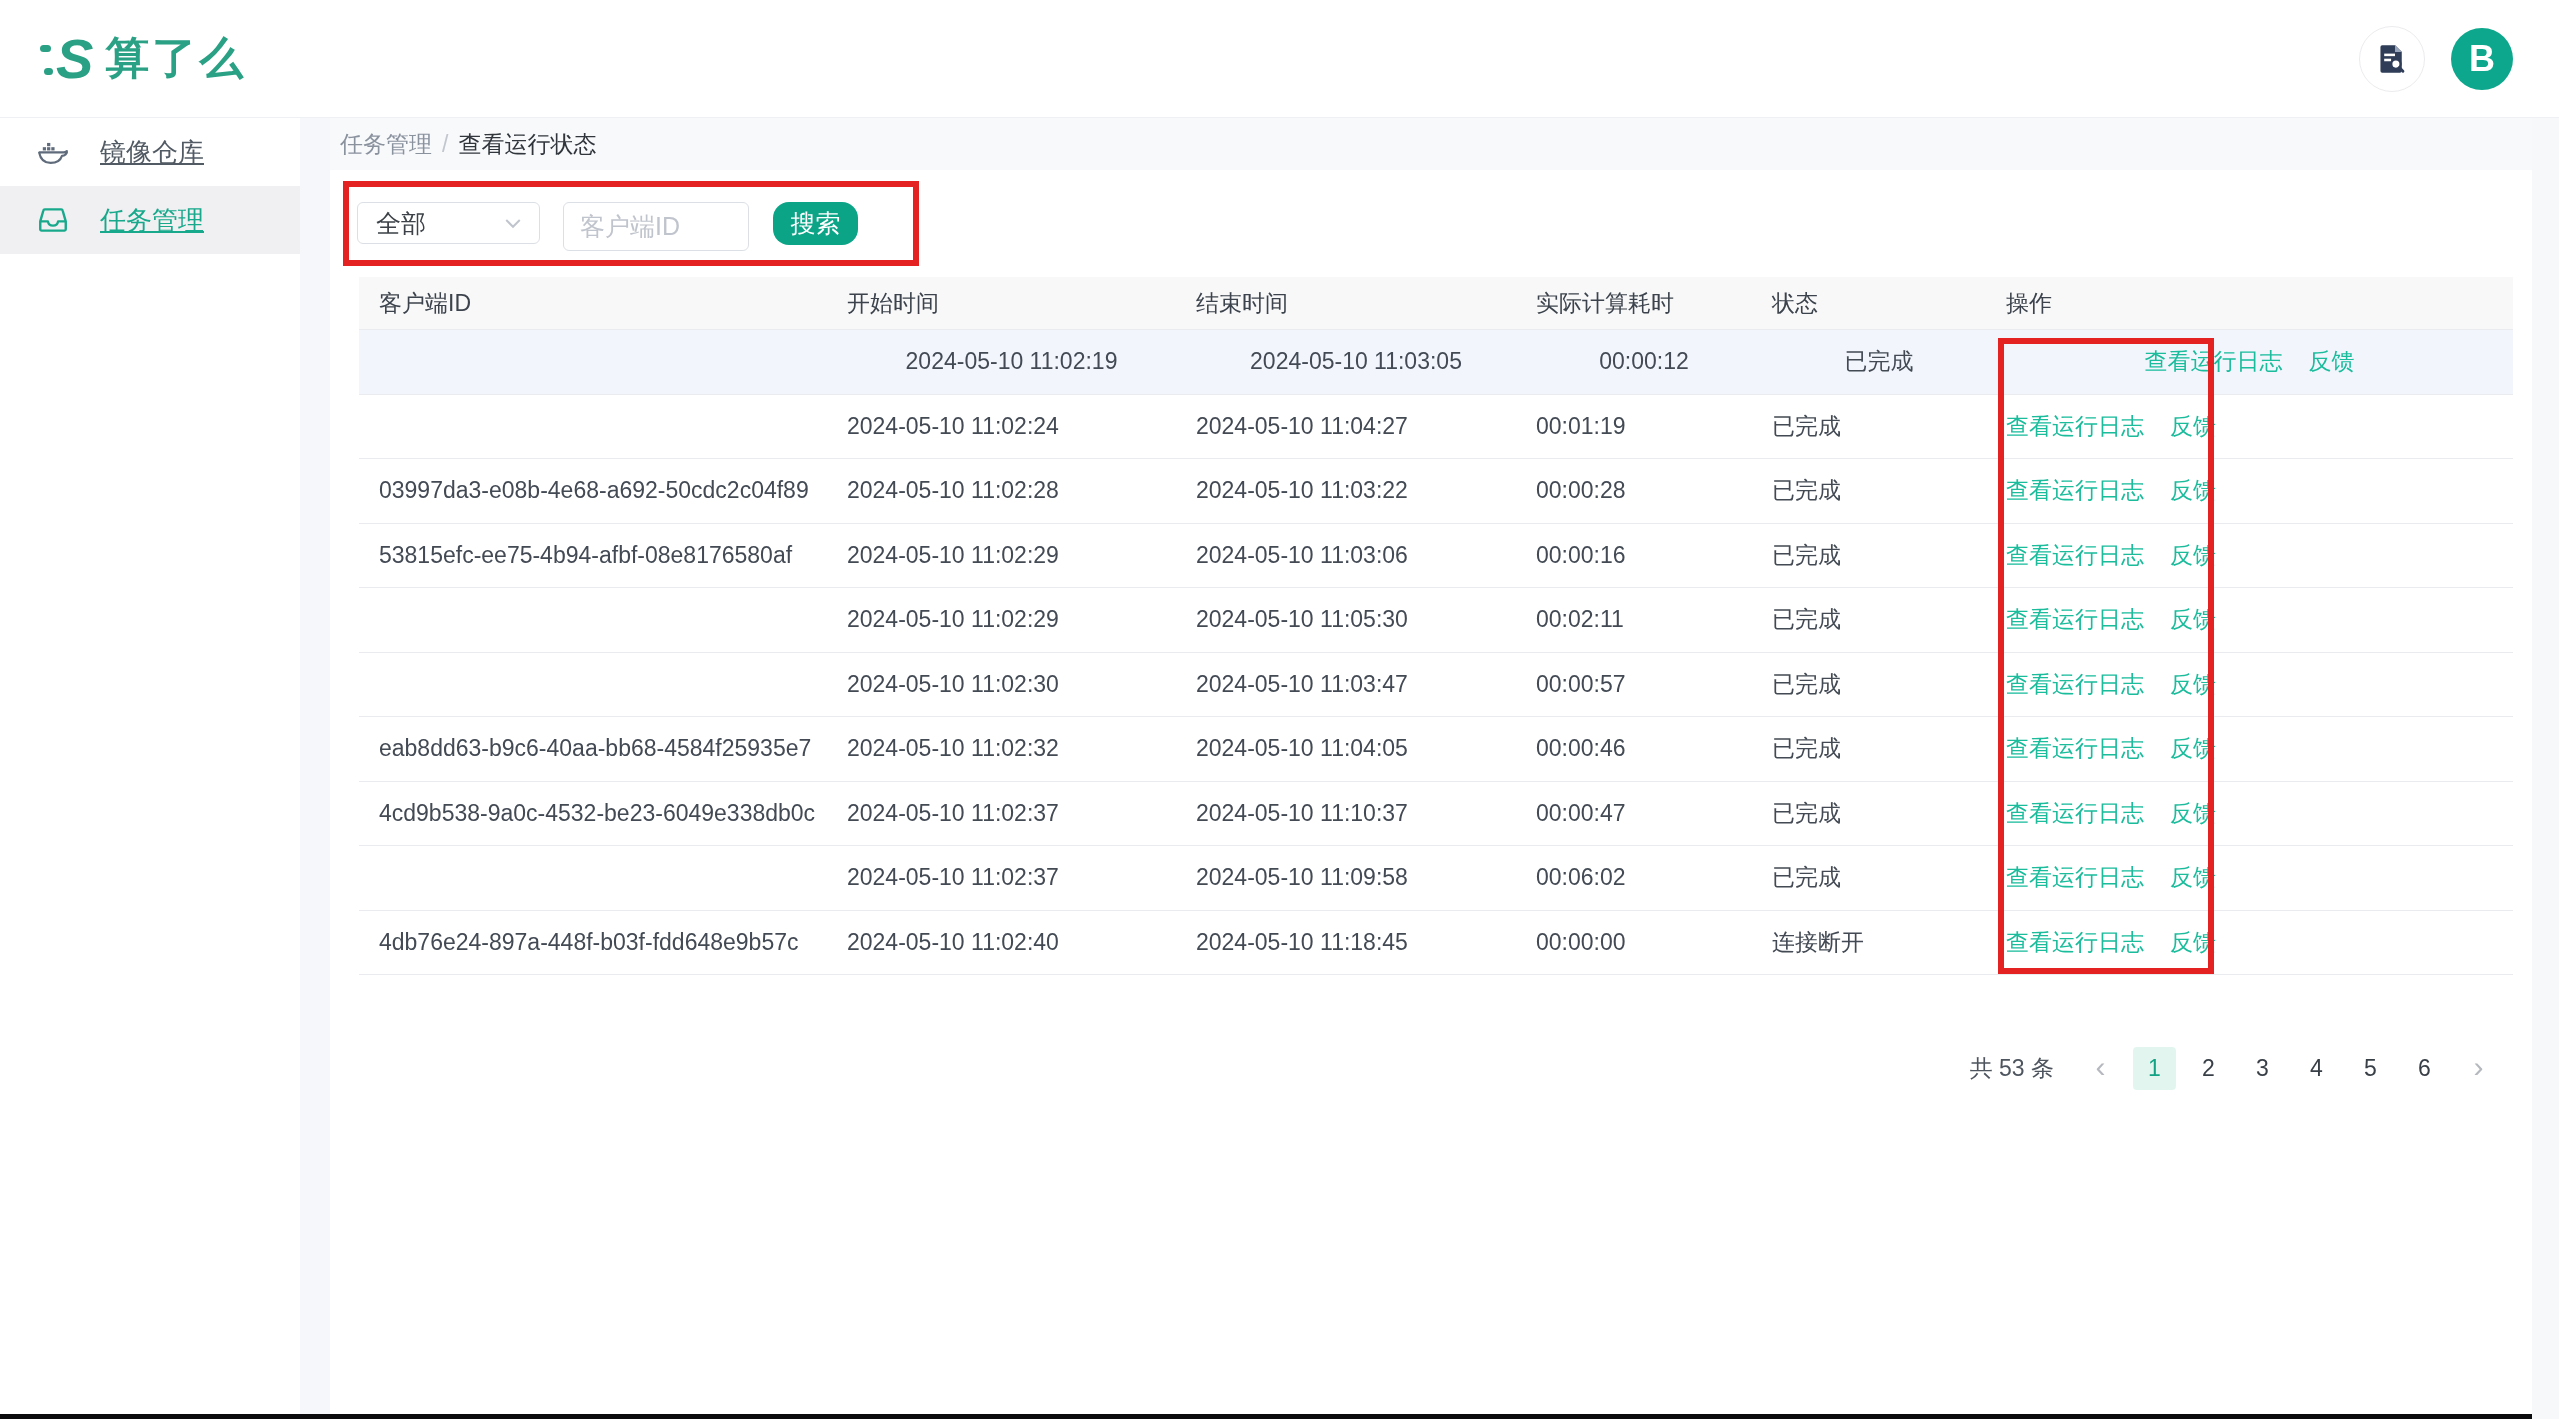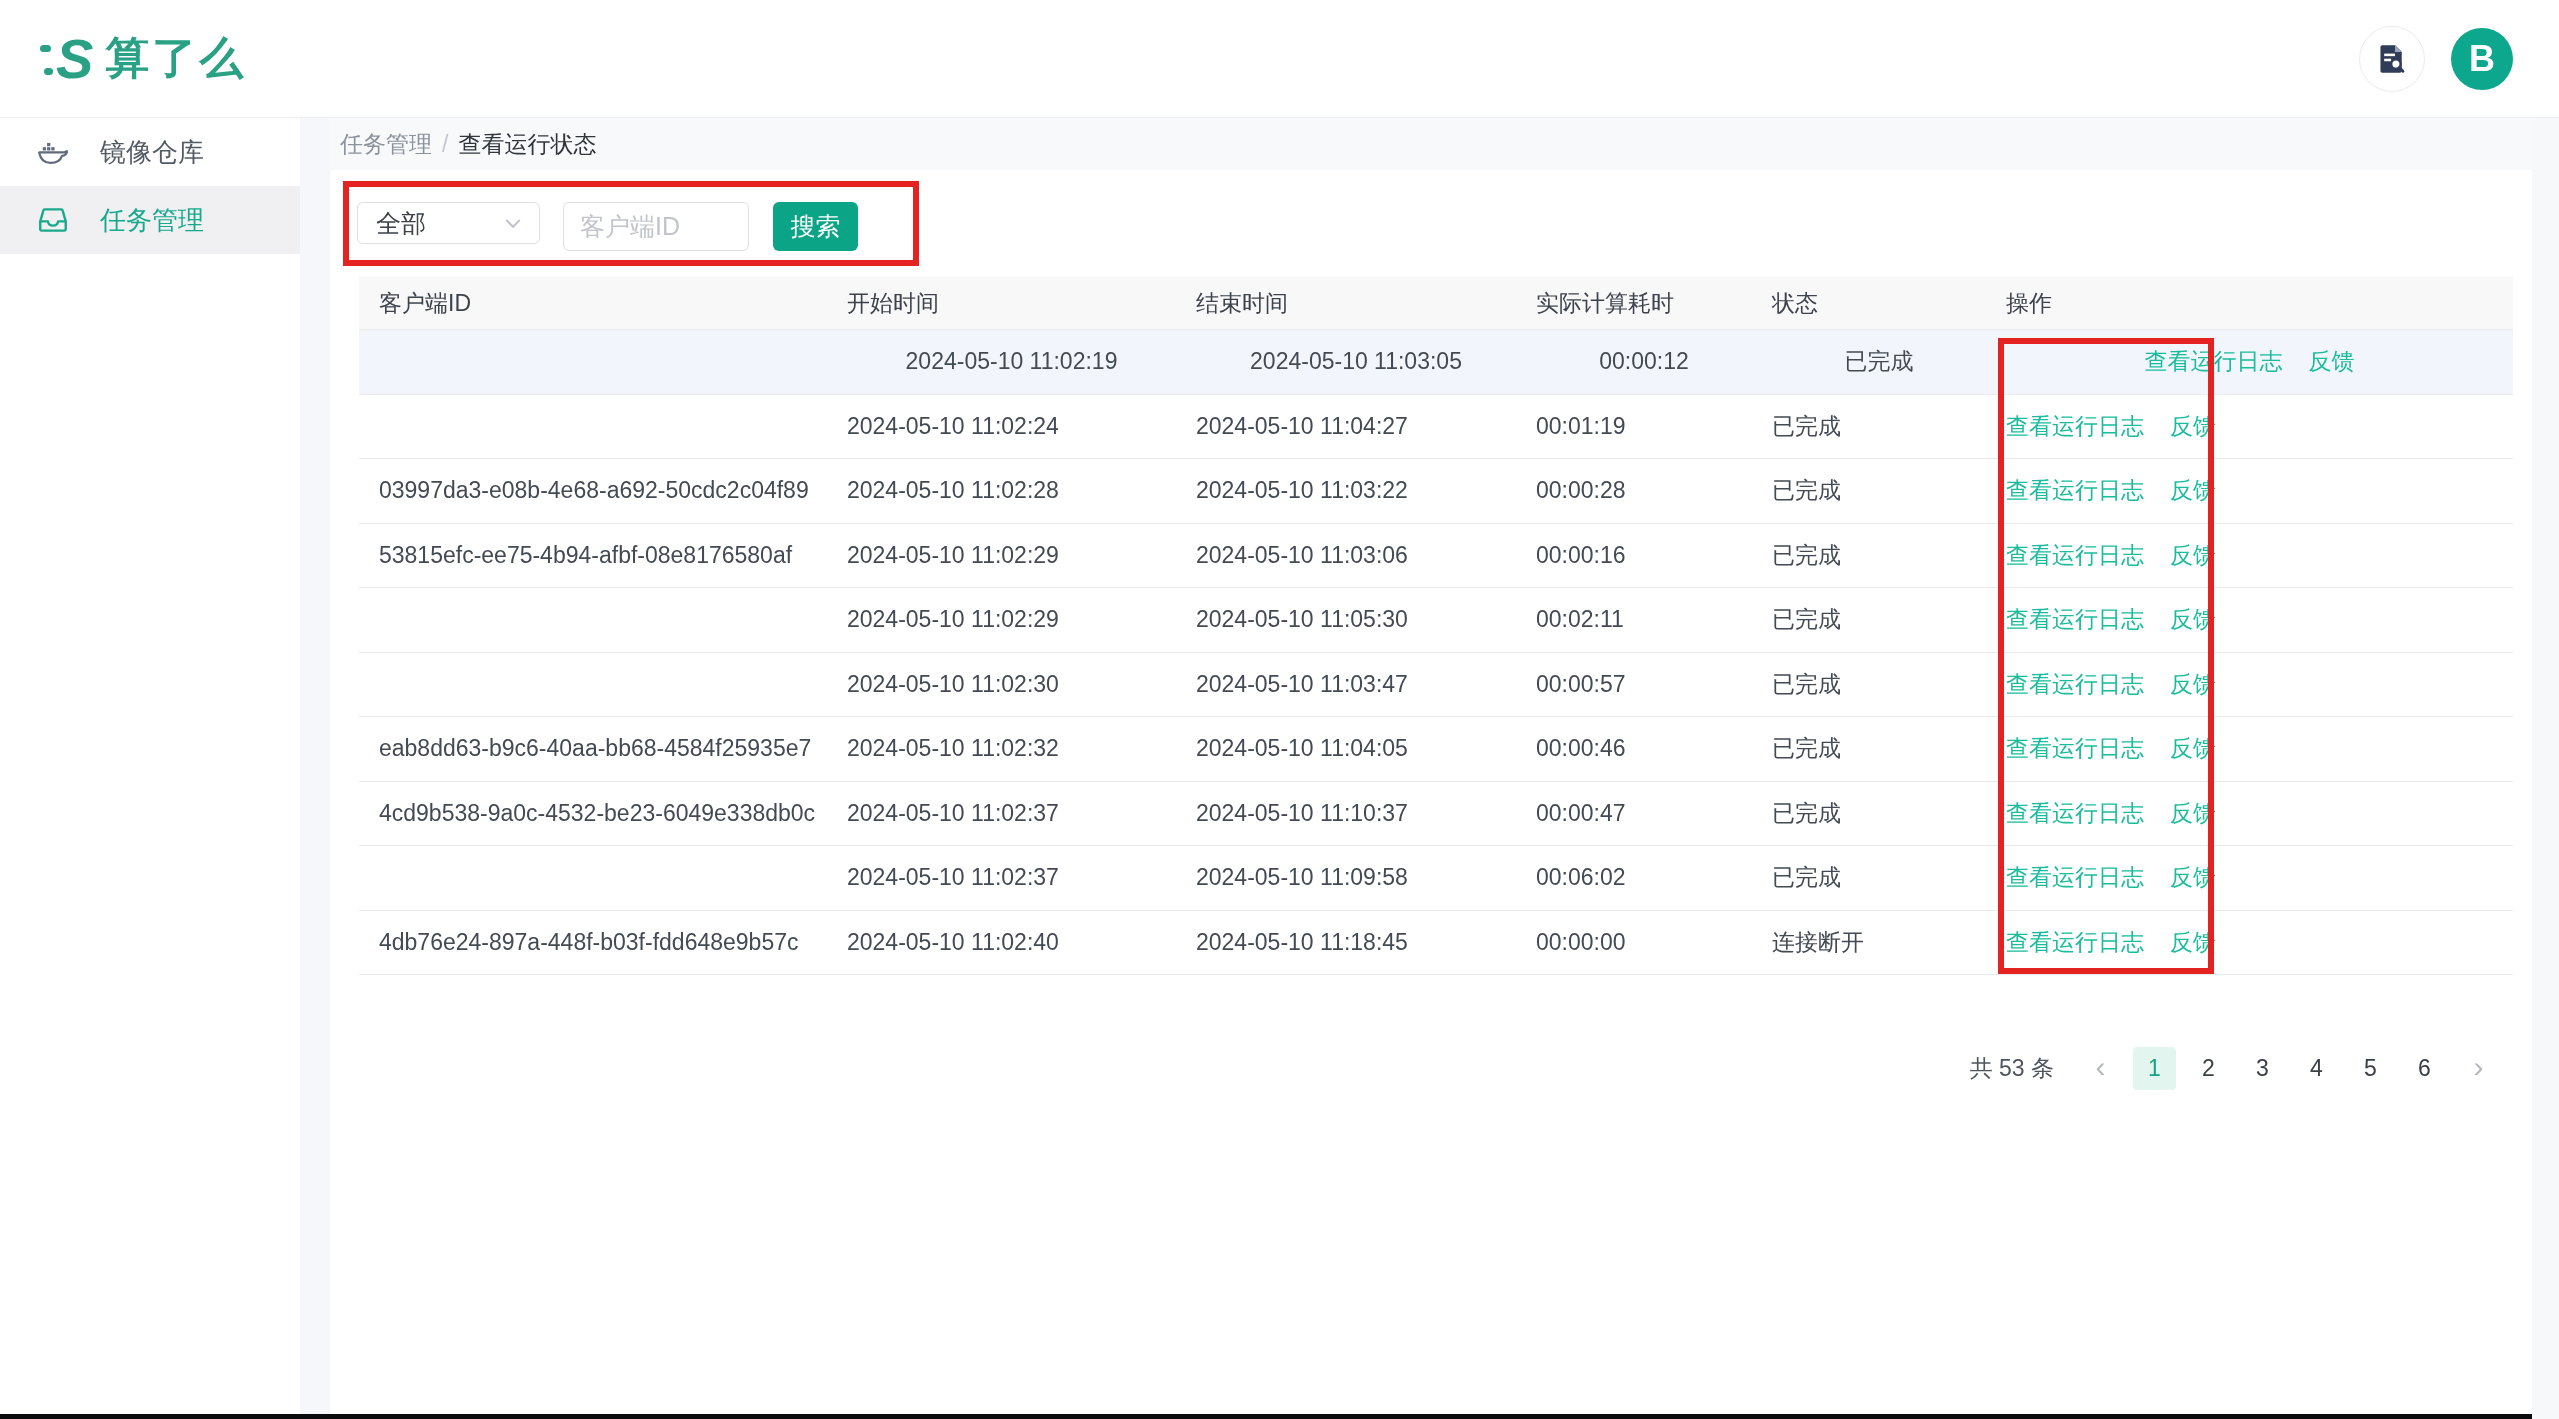--- a/index.html
+++ b/index.html
@@ -45,21 +45,21 @@
   }
 
   
   .app-body { position: absolute; left: 0; top: 118px; width: 2559px; height: 1296px; display: flex; }
   .sidebar { width: 300px; background: #fff; padding-top: 0; flex: none; }
   .side-item {
     height: 68px; display: flex; align-items: center; padding: 0 20px 0 36px;
     color: #525a64; font-size: 26px; cursor: pointer; position: relative;
   }
   .side-item svg { width: 34px; height: 34px; flex: none; }
-  .side-item .side-label { margin-left: 30px; flex: 1; }
+  .side-item .side-label { margin-left: 30px; flex: 1; text-decoration: underline; }
   .side-item.active { background: #f0f0f2; color: #18a98c; }
   .side-chevron { width: 26px; height: 26px; }
   .gutter { width: 30px; background: #f6f7fa; flex: none; }
   .content { position: relative; flex: 1; background: #fff; }
 
   
   .crumb-band {
     position: absolute; left: 0; top: 0; right: 0; height: 52px;
     background: #f8f9fb; display: flex; align-items: center; padding-left: 10px;
     font-size: 23px;
@@ -76,23 +76,23 @@
   }
   .select-box .select-value { font-size: 25px; color: #3c4248; flex: 1; }
   .select-box svg { width: 24px; height: 24px; }
   .text-input {
     position: absolute; left: 233px; top: 84px; width: 186px; height: 49px;
     border: 1px solid #dcdfe6; border-radius: 6px; font-size: 25px; color: #3c4248;
     padding: 0 16px; outline: none; font-family: inherit;
   }
   .text-input::placeholder { color: #c0c4cc; }
   .search-btn {
-    position: absolute; left: 443px; top: 84px; width: 85px; height: 49px;
+    position: absolute; left: 443px; top: 84px; width: 85px; height: 43px;
     background: var(--accent); color: #fff; font-size: 25px; border: none;
-    border-radius: 6px; cursor: pointer; font-family: inherit;
+    border-radius: 16px; cursor: pointer; font-family: inherit;
   }
 
   
   .red-box { position: absolute; border: 6px solid var(--annotation); pointer-events: none; z-index: 8; }
   .filter-annotation { left: 13px; top: 63px; width: 576px; height: 85px; }
   .action-annotation { left: 1668px; top: 220px; width: 216px; height: 636px; }
 
   
   .table { position: absolute; left: 29px; top: 159px; width: 2154px; font-size: 23px; }
   .trow { display: grid; grid-template-columns: 468px 349px 340px 236px 234px 507px; align-items: center; }

